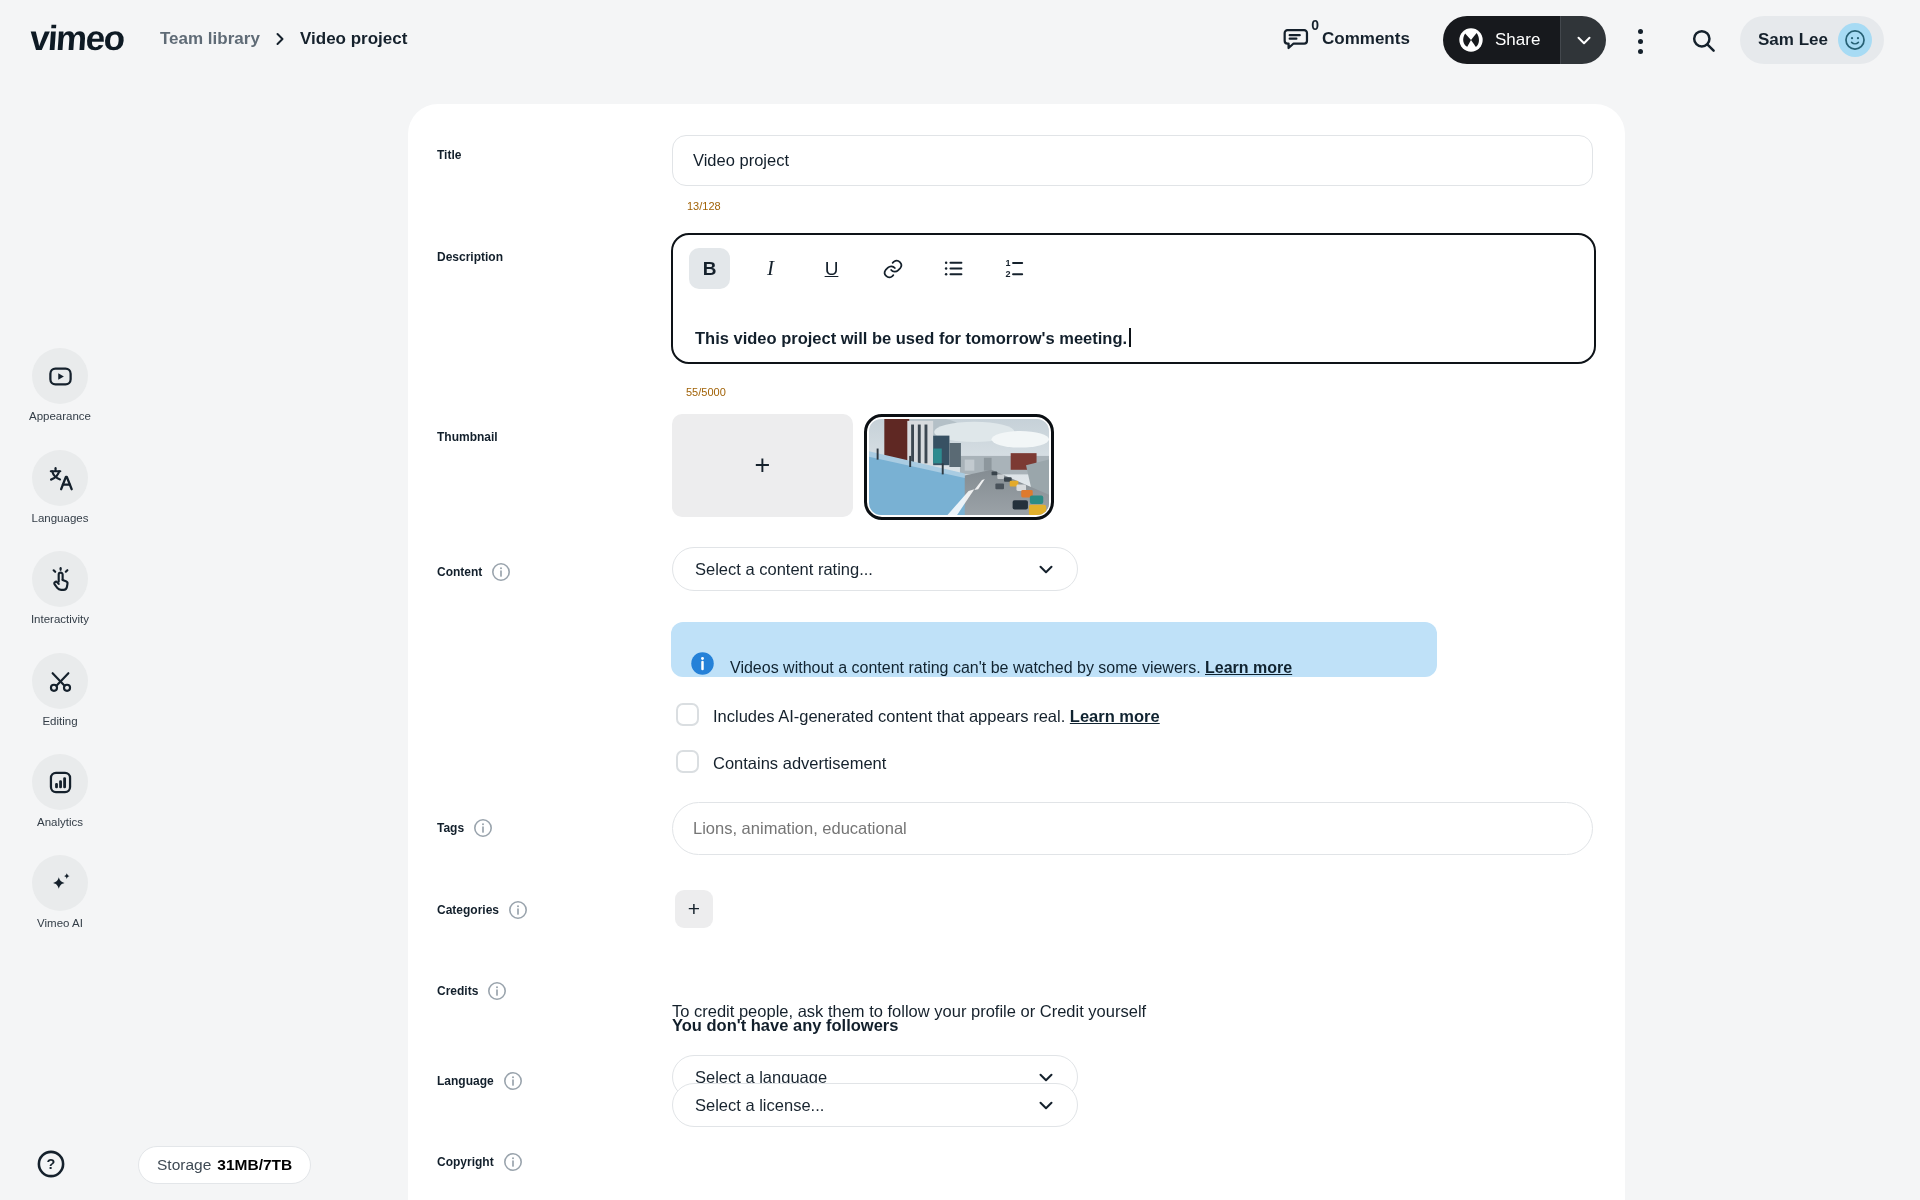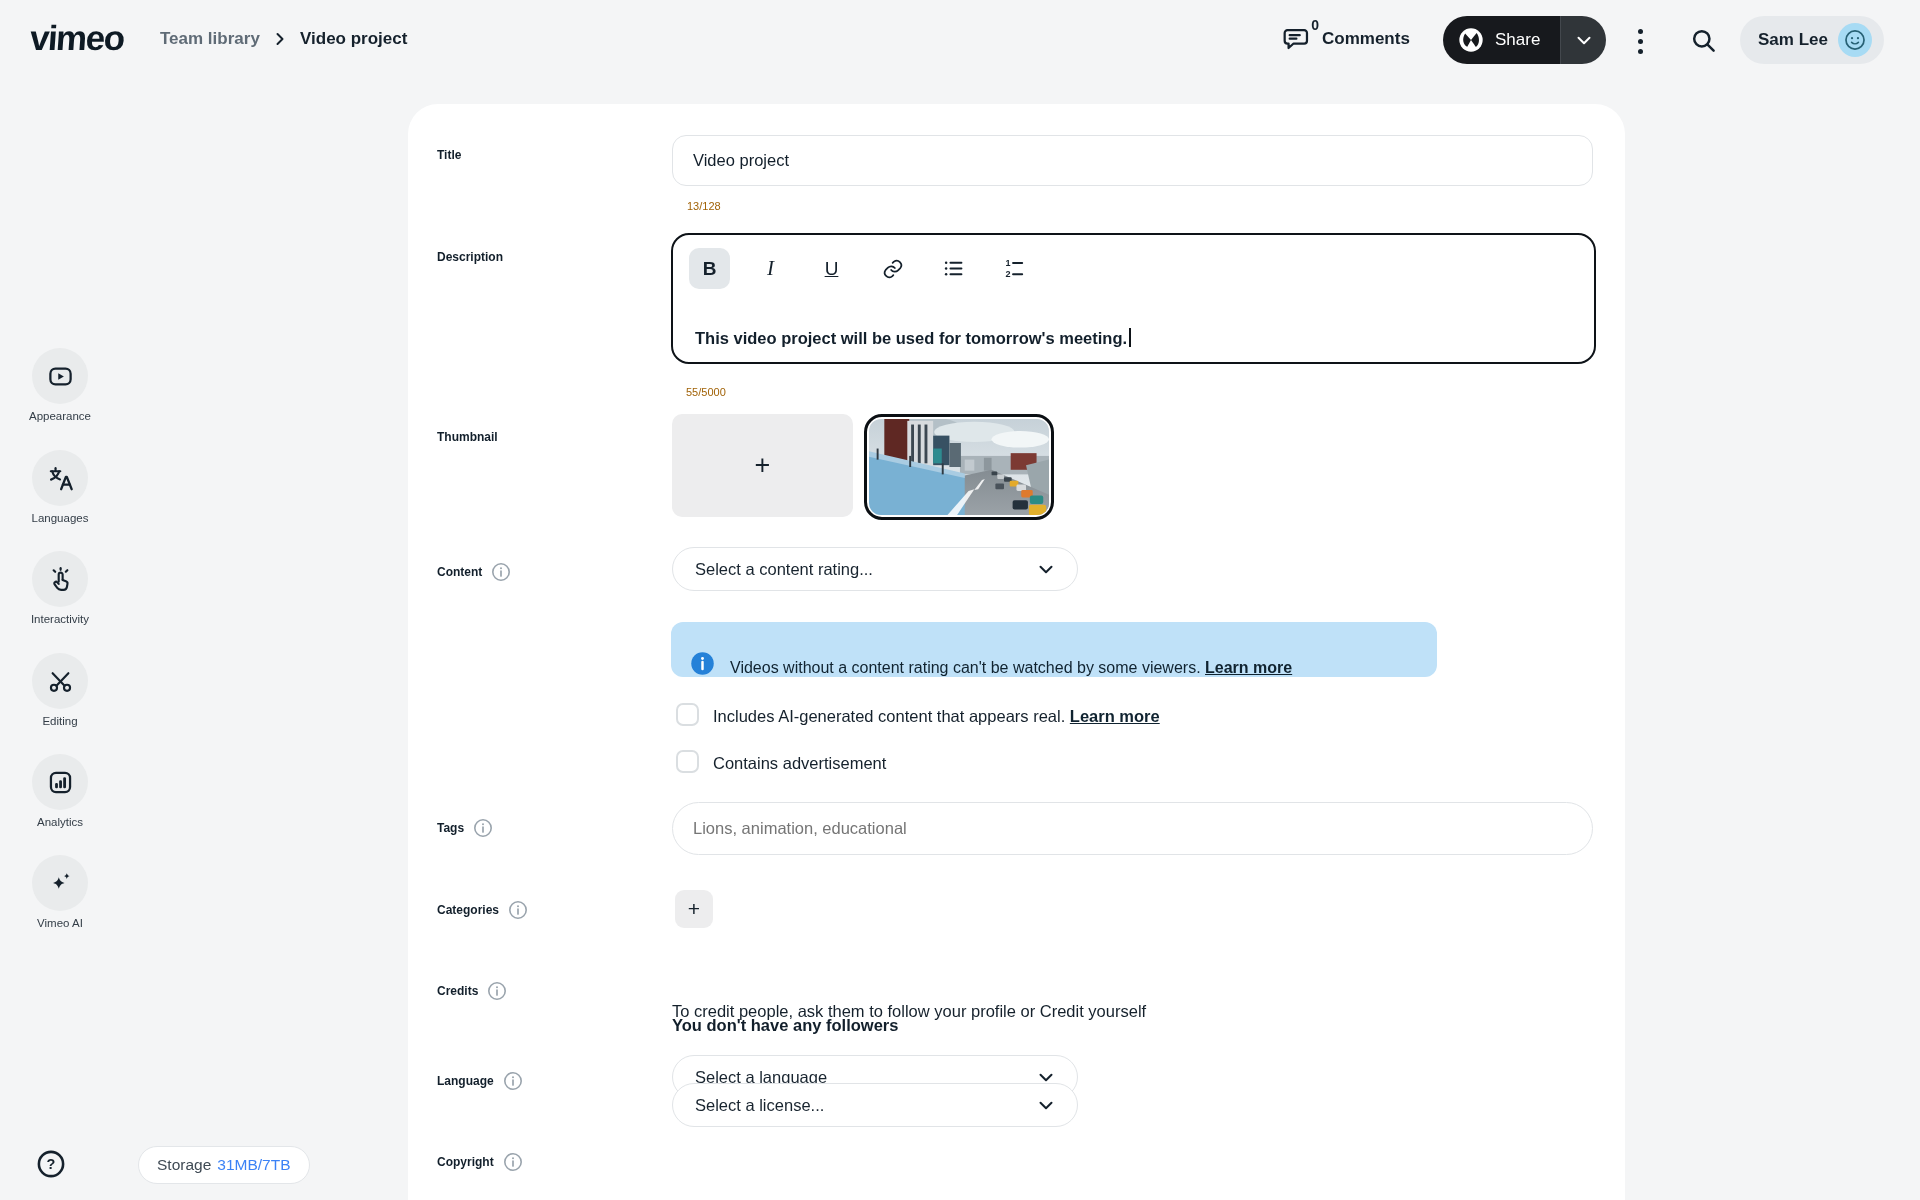--- a/index.html
+++ b/index.html
@@ -42,21 +42,21 @@
                align-items:center; gap:6px; cursor:pointer; }
   .side-circle { width:56px; height:56px; border-radius:50%; background:#e9ebec;
                  display:flex; align-items:center; justify-content:center; }
   .side-label { font-size:11.5px; color:#333d47; }
 
   .help-btn { position:absolute; left:36px; top:1149px; cursor:pointer; }
   .storage-pill { position:absolute; left:138px; top:1146px; height:38px; background:#fff;
                   border:1px solid #e3e6e9; border-radius:20px; display:flex; align-items:center;
                   gap:6px; padding:0 18px; cursor:pointer; }
   .storage-pill .s-label { font-size:15.5px; color:#3f4a54; }
-  .storage-pill .s-value { font-size:15.5px; color:#3b82f6; font-weight:400; }
+  .storage-pill .s-value { font-size:15.5px; color:#000000; font-weight:700; }
 
   
   .card { position:absolute; left:408px; top:104px; width:1217px; height:1096px;
           background:#fff; border-radius:30px 30px 0 0; }
   .flabel { position:absolute; left:29px; font-size:12px; font-weight:700; color:#121f2b;
             display:flex; align-items:center; gap:9px; }
 
   .text-input { position:absolute; background:#fff; border:1px solid #e1e4e7; color:#121f2b;
                 font-size:16.5px; font-family:inherit; padding:0 20px; outline:none; }
   .counter { position:absolute; font-size:11px; color:#a16207;margin-left:12px; }

